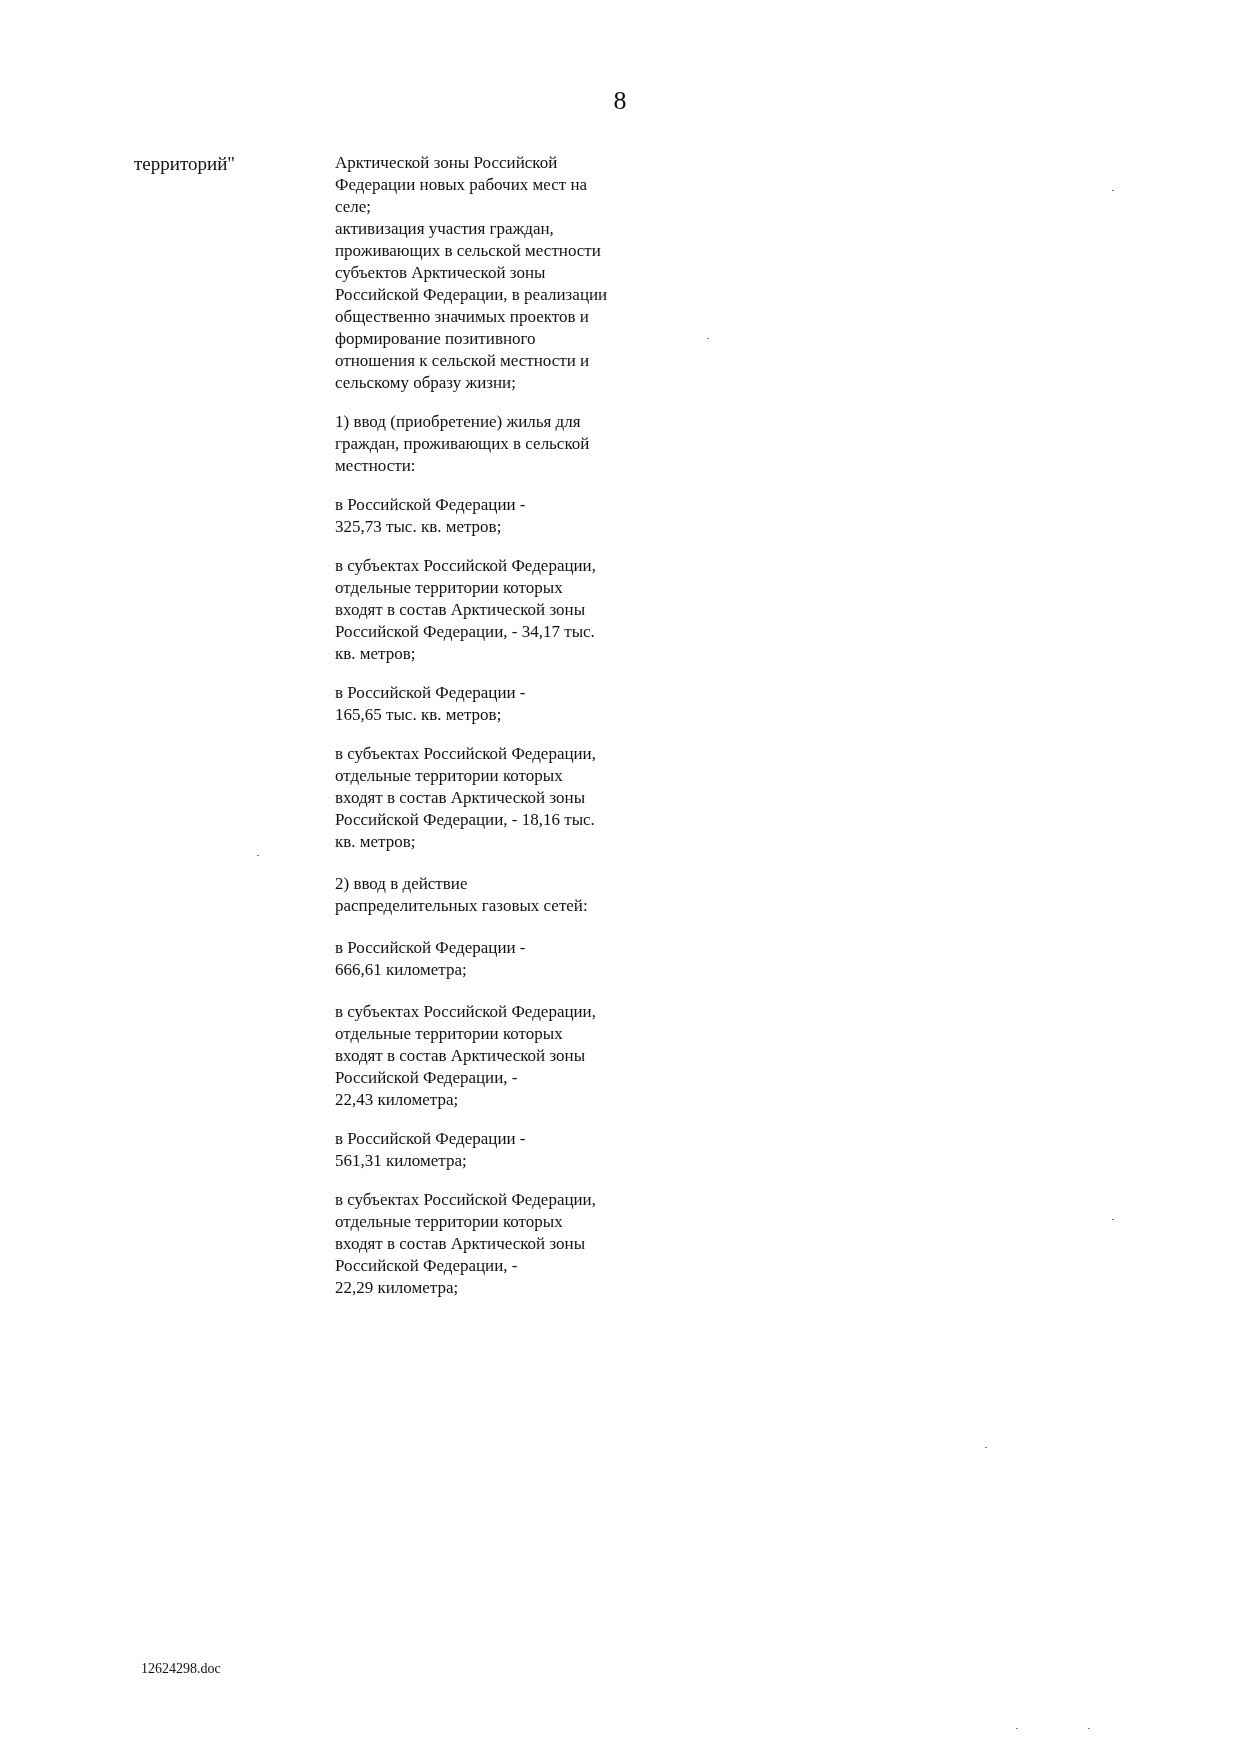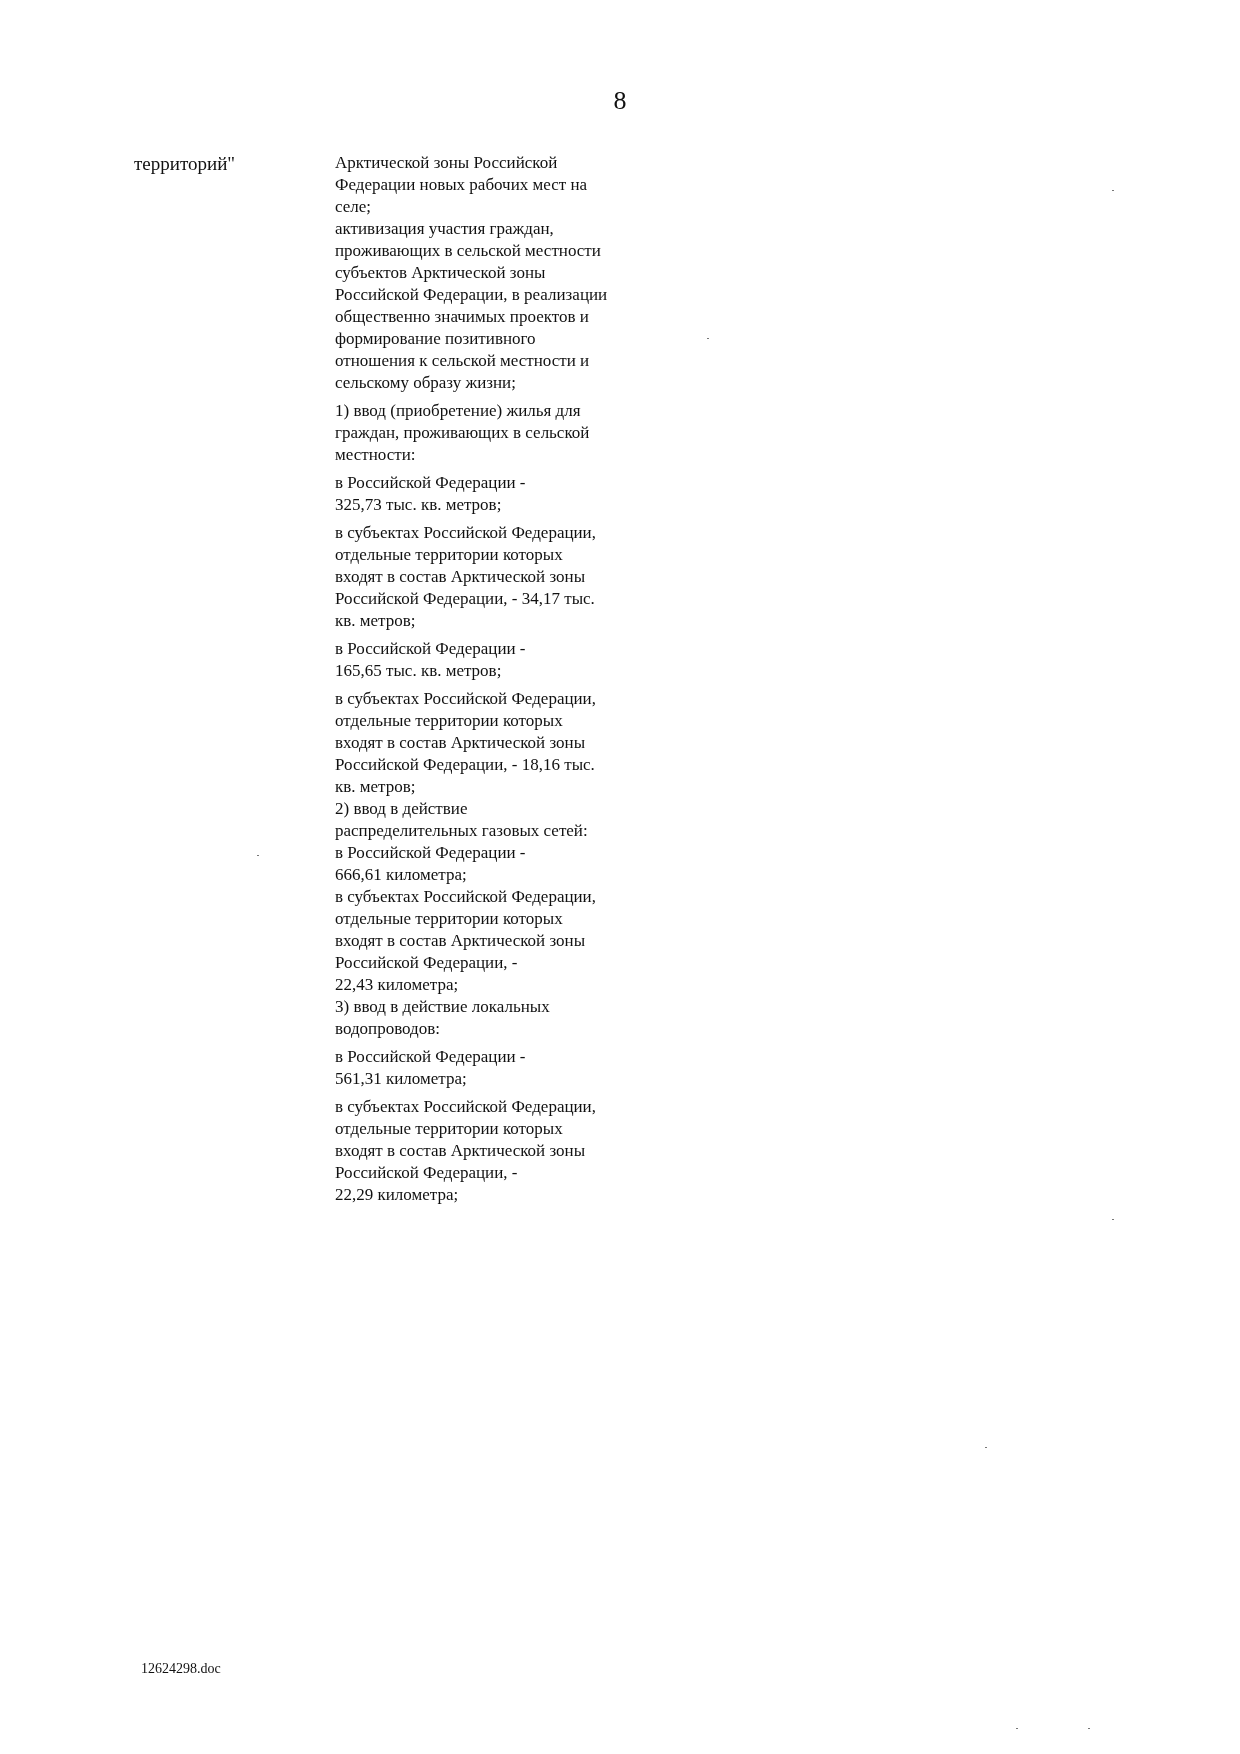--- a/index.html
+++ b/index.html
@@ -35,22 +35,22 @@
       top: 152px;
       left: 335px;
       width: 370px;
       font-size: 17px;
       line-height: 22px;
     }
     .para {
       margin: 0;
       white-space: pre-line;
     }
-    .gap-lg { margin-top: 6px; }
-    .gap-xs { margin-top: 0; }
+    .gap-lg { margin-top: 17px; }
+    .gap-xs { margin-top: 20px; }
     .footer {
       position: absolute;
       top: 1661px;
       left: 141px;
       font-size: 14px;
     }
     .speck {
       position: absolute;
       width: 2px;
       height: 1px;
@@ -95,22 +95,20 @@
 кв. метров;</p>
   <p class="para gap-xs">2) ввод в действие
 распределительных газовых сетей:</p>
   <p class="para gap-xs">в Российской Федерации -
 666,61 километра;</p>
   <p class="para gap-xs">в субъектах Российской Федерации,
 отдельные территории которых
 входят в состав Арктической зоны
 Российской Федерации, -
 22,43 километра;</p>
-  <p class="para gap-xs">3) ввод в действие локальных
-водопроводов:</p>
   <p class="para gap-lg">в Российской Федерации -
 561,31 километра;</p>
   <p class="para gap-lg">в субъектах Российской Федерации,
 отдельные территории которых
 входят в состав Арктической зоны
 Российской Федерации, -
 22,29 километра;</p>
 </div>
 
 <div class="footer">12624298.doc</div>

